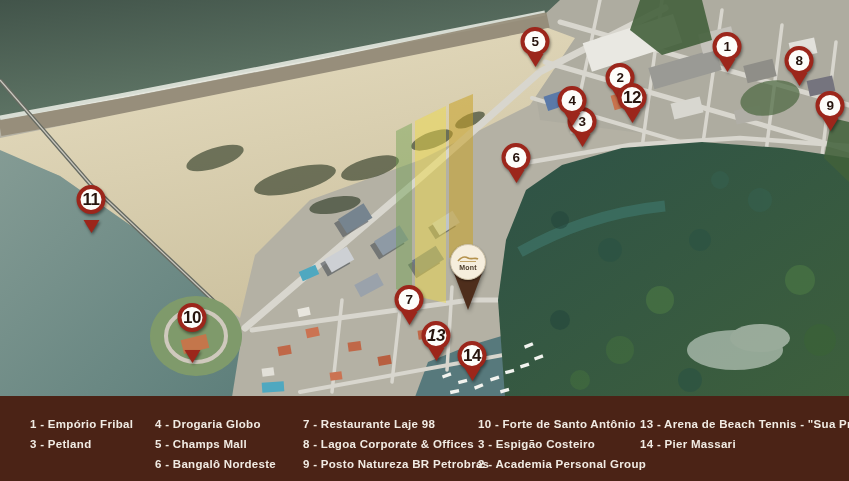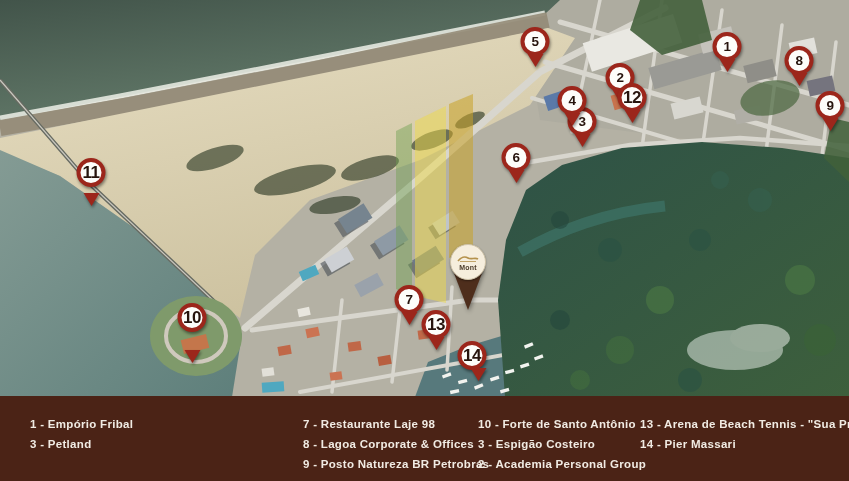--- a/index.html
+++ b/index.html
@@ -263,43 +263,48 @@
         <div class="pin-tail"></div>
       </div>
       <div class="pin" style="left: 830px; top: 106px;">
         <div class="pin-head">9</div>
         <div class="pin-tail"></div>
       </div>
       <div class="pin two" style="left: 192px; top: 318px; gap: 20px;">
         <div class="pin-head">10</div>
         <div class="pin-tail"></div>
       </div>
-      <div class="pin two" style="left: 91px; top: 173px; gap: 8px;">
+      <div class="pin two" style="left: 91px; top: 200px; gap: 8px;">
         <div class="pin-head">11</div>
         <div class="pin-tail"></div>
       </div>
       <div class="pin two" style="left: 632px; top: 98px;">
         <div class="pin-head">12</div>
         <div class="pin-tail"></div>
       </div>
-      <div class="pin two" style="left: 436px; top: 325px;">
+      <div class="pin two" style="left: 436px; top: 336px; font-style: italic;">
         <div class="pin-head">13</div>
         <div class="pin-tail"></div>
       </div>
-      <div class="pin two" style="left: 472px; top: 356px; align-items: flex-end;">
+      <div class="pin two" style="left: 472px; top: 356px;">
         <div class="pin-head">14</div>
         <div class="pin-tail"></div>
       </div>
     </div>
 
   <div class="legend">
       <div class="legend-col" style="left: 30px;">
         <div class="legend-item">1 - Empório Fribal</div>
         <div class="legend-item">3 - Petland</div>
       </div>
+      <div class="legend-col" style="left: 155px;">
+        <div class="legend-item">4 - Drogaria Globo</div>
+        <div class="legend-item">5 - Champs Mall</div>
+        <div class="legend-item">6 - Bangalô Nordeste</div>
+      </div>
       <div class="legend-col" style="left: 303px;">
         <div class="legend-item">7 - Restaurante Laje 98</div>
         <div class="legend-item">8 - Lagoa Corporate &amp; Offices</div>
         <div class="legend-item">9 - Posto Natureza BR Petrobras</div>
       </div>
       <div class="legend-col" style="left: 478px;">
         <div class="legend-item">10 - Forte de Santo Antônio</div>
         <div class="legend-item">3 - Espigão Costeiro</div>
         <div class="legend-item">2 - Academia Personal Group</div>
       </div>

